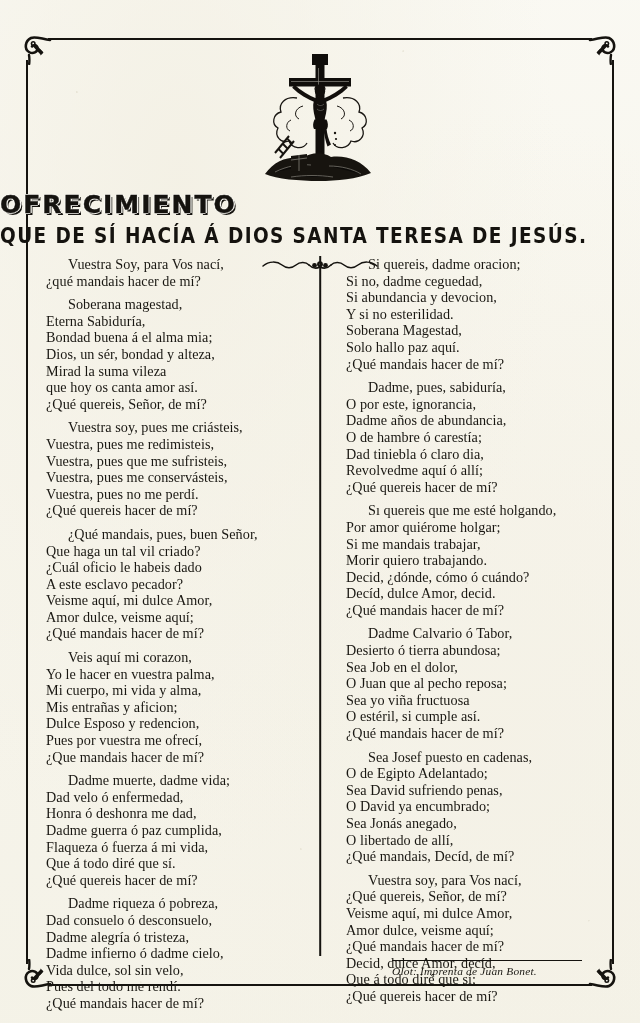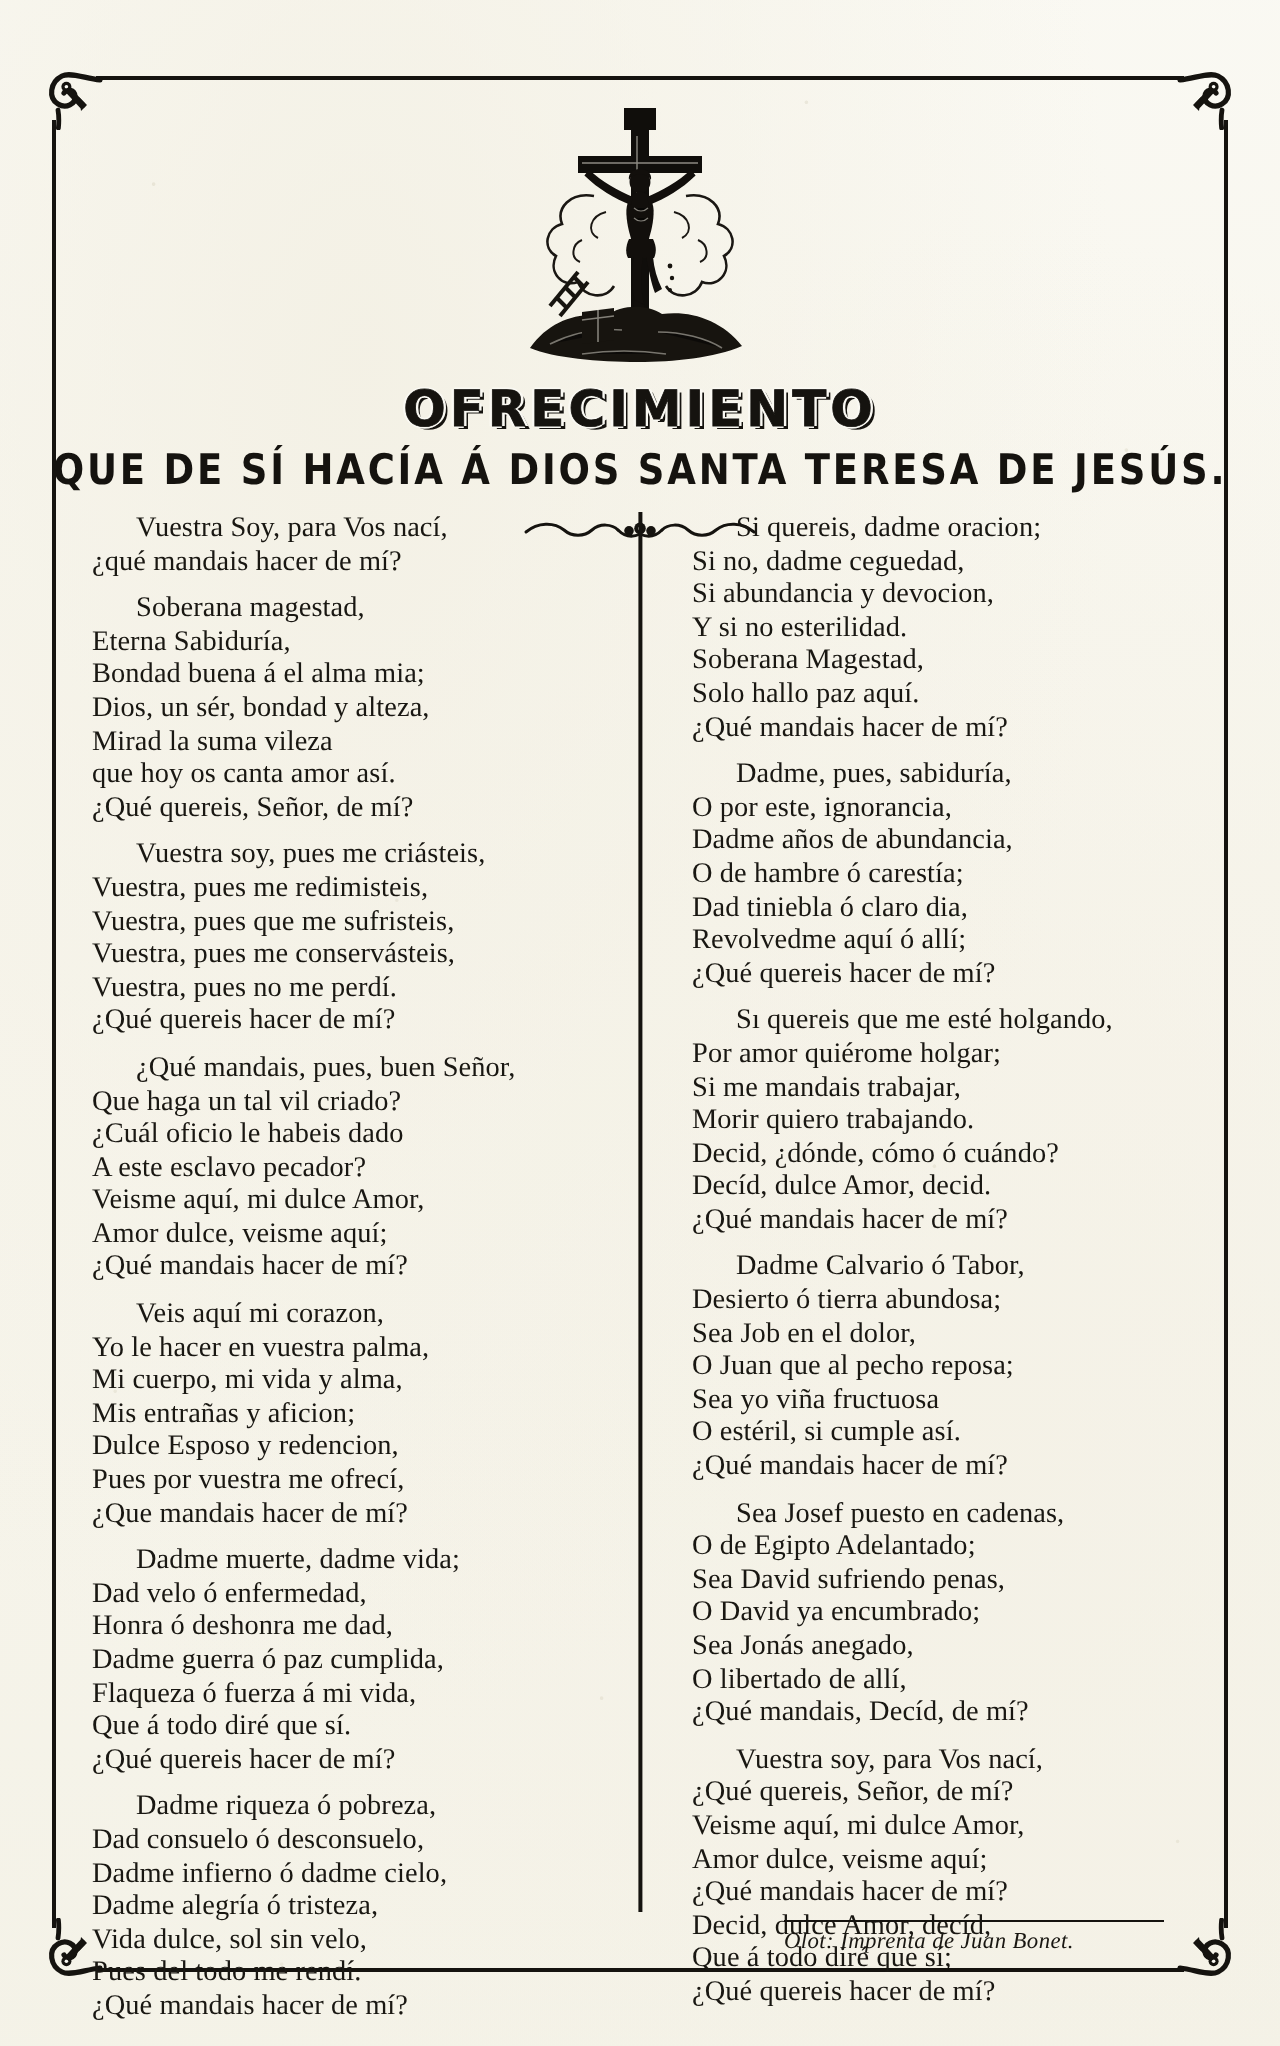--- a/index.html
+++ b/index.html
@@ -84,21 +84,20 @@
     height: 140px;
   }
   #cut svg { display: block; width: 150px; height: 140px; }
 
   
   #masthead {
     position: absolute;
     left: 0;
     right: 0;
     top: 192px;
-    text-align: center;
   }
   #title {
     font-family: "DejaVu Sans", sans-serif;
     font-weight: 700;
     font-size: 25px;
     letter-spacing: 2.0px;
     color: #15130f;
     line-height: 1;
     -webkit-text-stroke: 0.4px #15130f;
     text-shadow:
@@ -398,22 +397,22 @@
           <div class="line">Dad velo ó enfermedad,</div>
           <div class="line">Honra ó deshonra me dad,</div>
           <div class="line">Dadme guerra ó paz cumplida,</div>
           <div class="line">Flaqueza ó fuerza á mi vida,</div>
           <div class="line">Que á todo diré que sí.</div>
           <div class="line">¿Qué quereis hacer de mí?</div>
         </div>
         <div class="stanza">
           <div class="line indent">Dadme riqueza ó pobreza,</div>
           <div class="line">Dad consuelo ó desconsuelo,</div>
+          <div class="line">Dadme alegría ó tristeza,</div>
           <div class="line">Dadme infierno ó dadme cielo,</div>
-          <div class="line">Dadme alegría ó tristeza,</div>
           <div class="line">Vida dulce, sol sin velo,</div>
           <div class="line">Pues del todo me rendí.</div>
           <div class="line">¿Qué mandais hacer de mí?</div>
         </div>
       </div>
     <div class="col col-right">
         <div class="stanza">
           <div class="line indent">Si quereis, dadme oracion;</div>
           <div class="line">Si no, dadme ceguedad,</div>
           <div class="line">Si abundancia y devocion,</div>

